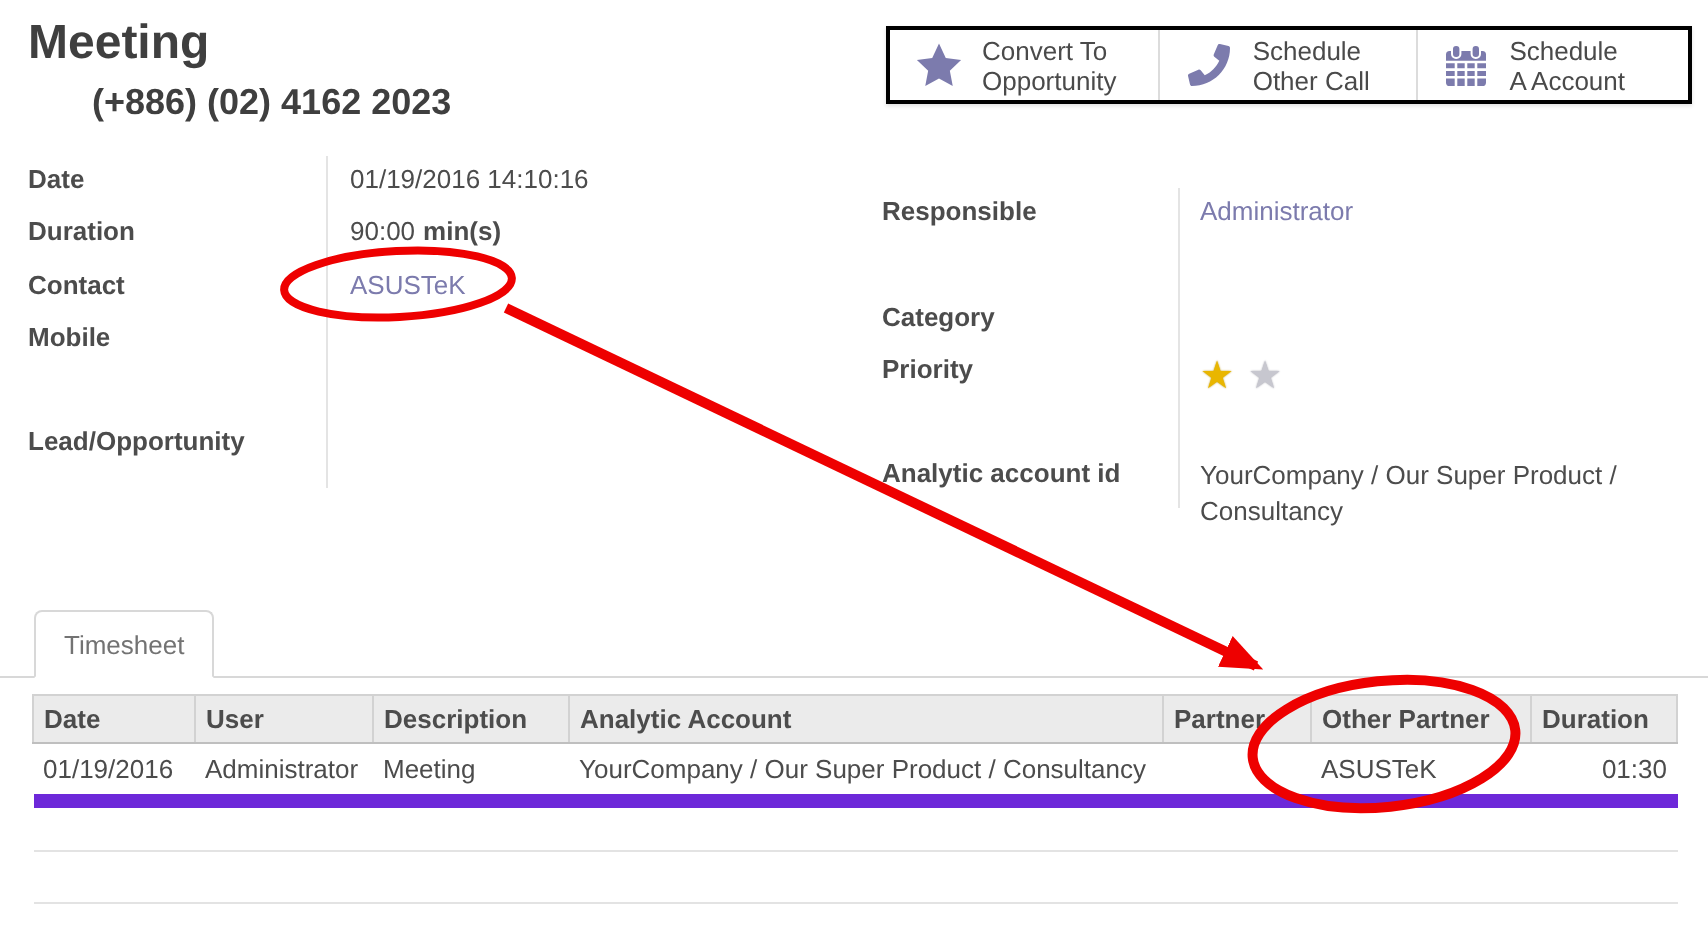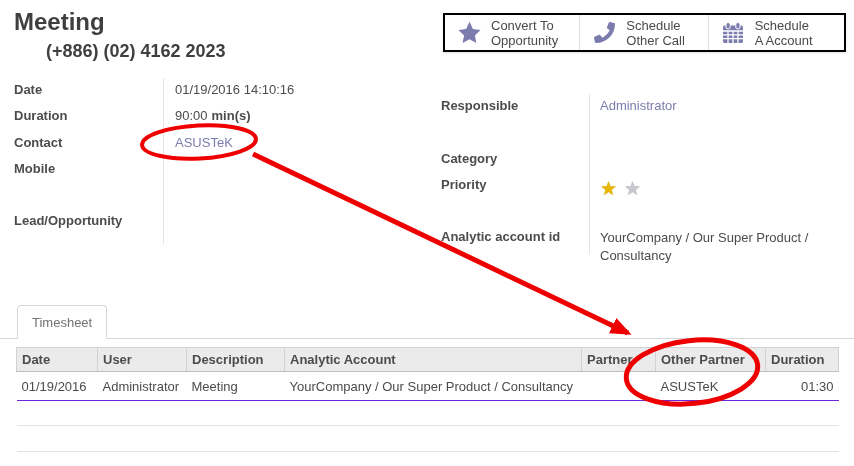--- a/index.html
+++ b/index.html
@@ -43,21 +43,21 @@
   .tab { position:absolute; left:17px; top:305px; height:34px; padding:0 14px; background:#fff;
          border:1px solid #d8d8d8; border-bottom:1px solid #fff; border-radius:4px 4px 0 0;
          line-height:33px; font-size:13px; color:#737373; z-index:2; cursor:pointer; }
   .notebook-line { position:absolute; left:0; top:338px; width:854px; height:1px; background:#d8d8d8; z-index:1; }
 
   
   table.ts { position:absolute; left:16px; top:347px; width:822px; border-collapse:collapse;
              table-layout:fixed; font-size:13px; }
   table.ts th { height:24px; background:#ebebeb; border:1px solid #d2d2d2; border-bottom:1px solid #bfbfbf;
                 font-weight:bold; text-align:left; padding:0 0 0 5px; color:#4c4c4c; overflow:hidden; white-space:nowrap; }
-  table.ts td { height:29px; border-bottom:1px solid #6d28d9; padding:0 0 0 5px; overflow:hidden; white-space:nowrap; }
+  table.ts td { height:29px; border-bottom:7px solid #6d28d9; padding:0 0 0 5px; overflow:hidden; white-space:nowrap; }
   table.ts tr.erow td { height:25px; border-bottom:1px solid #e3e3e3; }
   table.ts tr.erow2 td { height:26px; }
   table.ts .num { text-align:right; padding-right:5px;margin-top:47px; }
   table.ts tbody tr.data-row { cursor:pointer; }
 
   
   .overlay { position:absolute; left:0; top:0; width:854px; height:466px; pointer-events:none; z-index:10; }
 </style>
 </head>
 <body>

